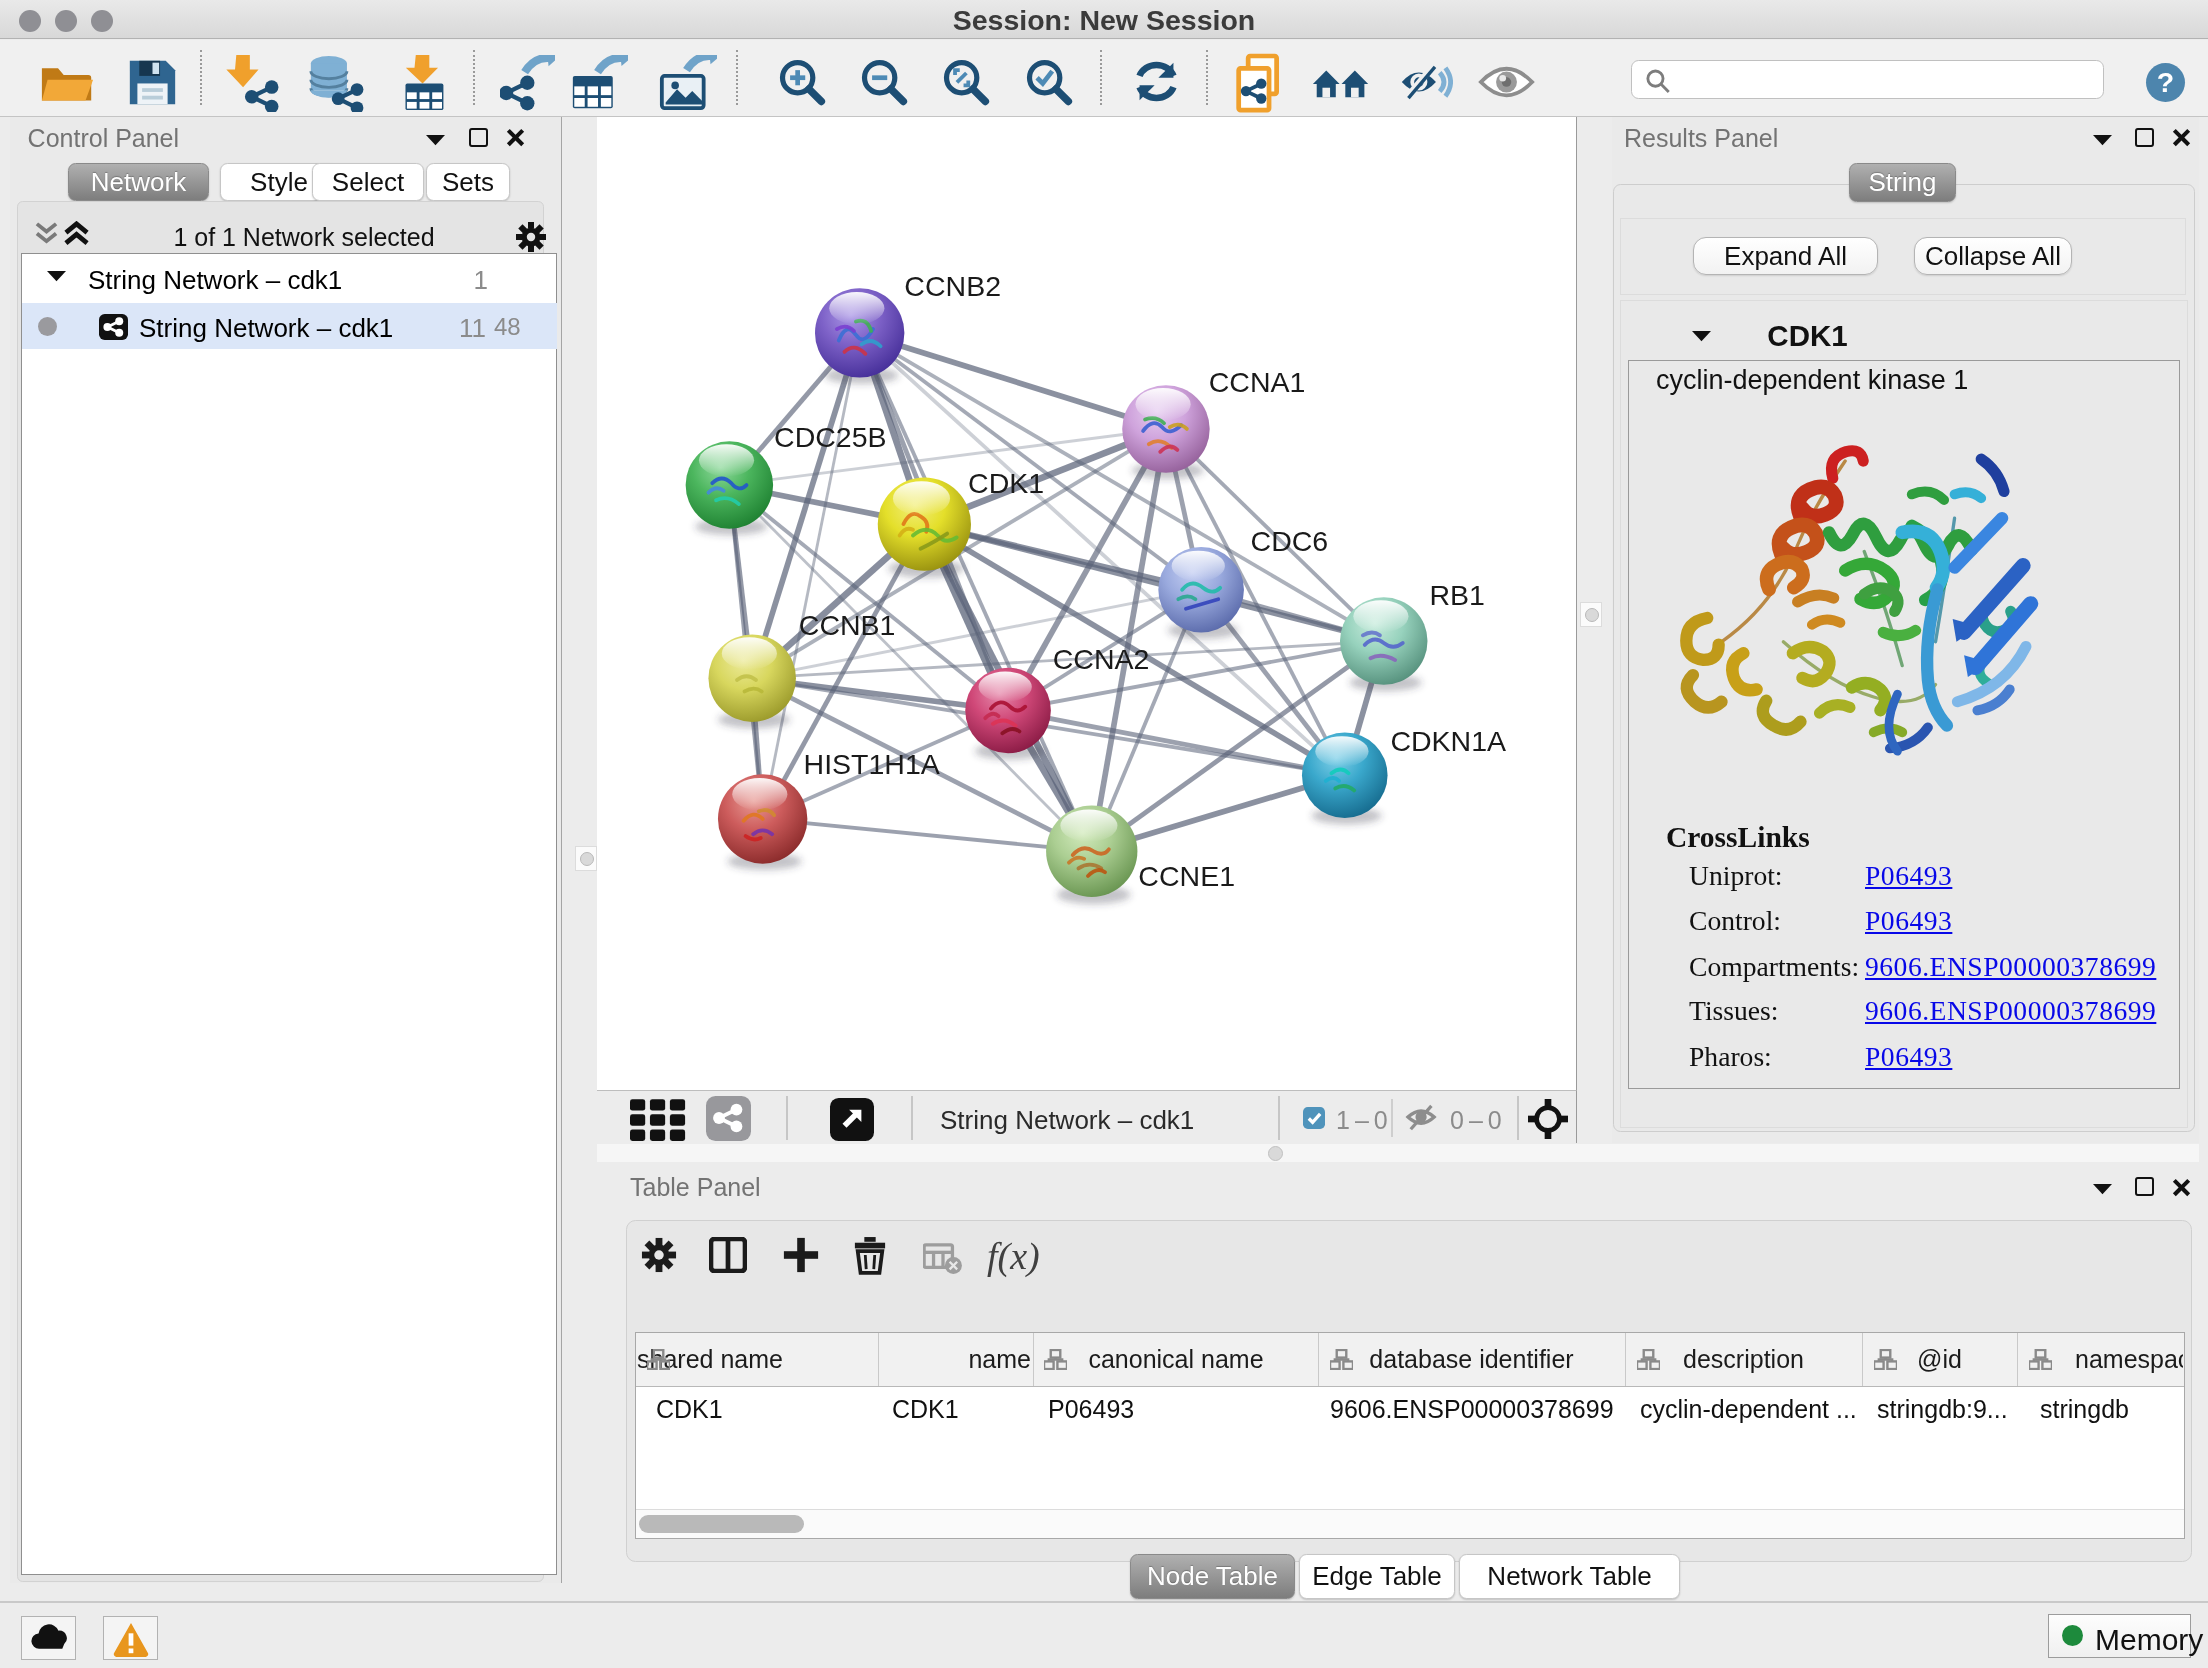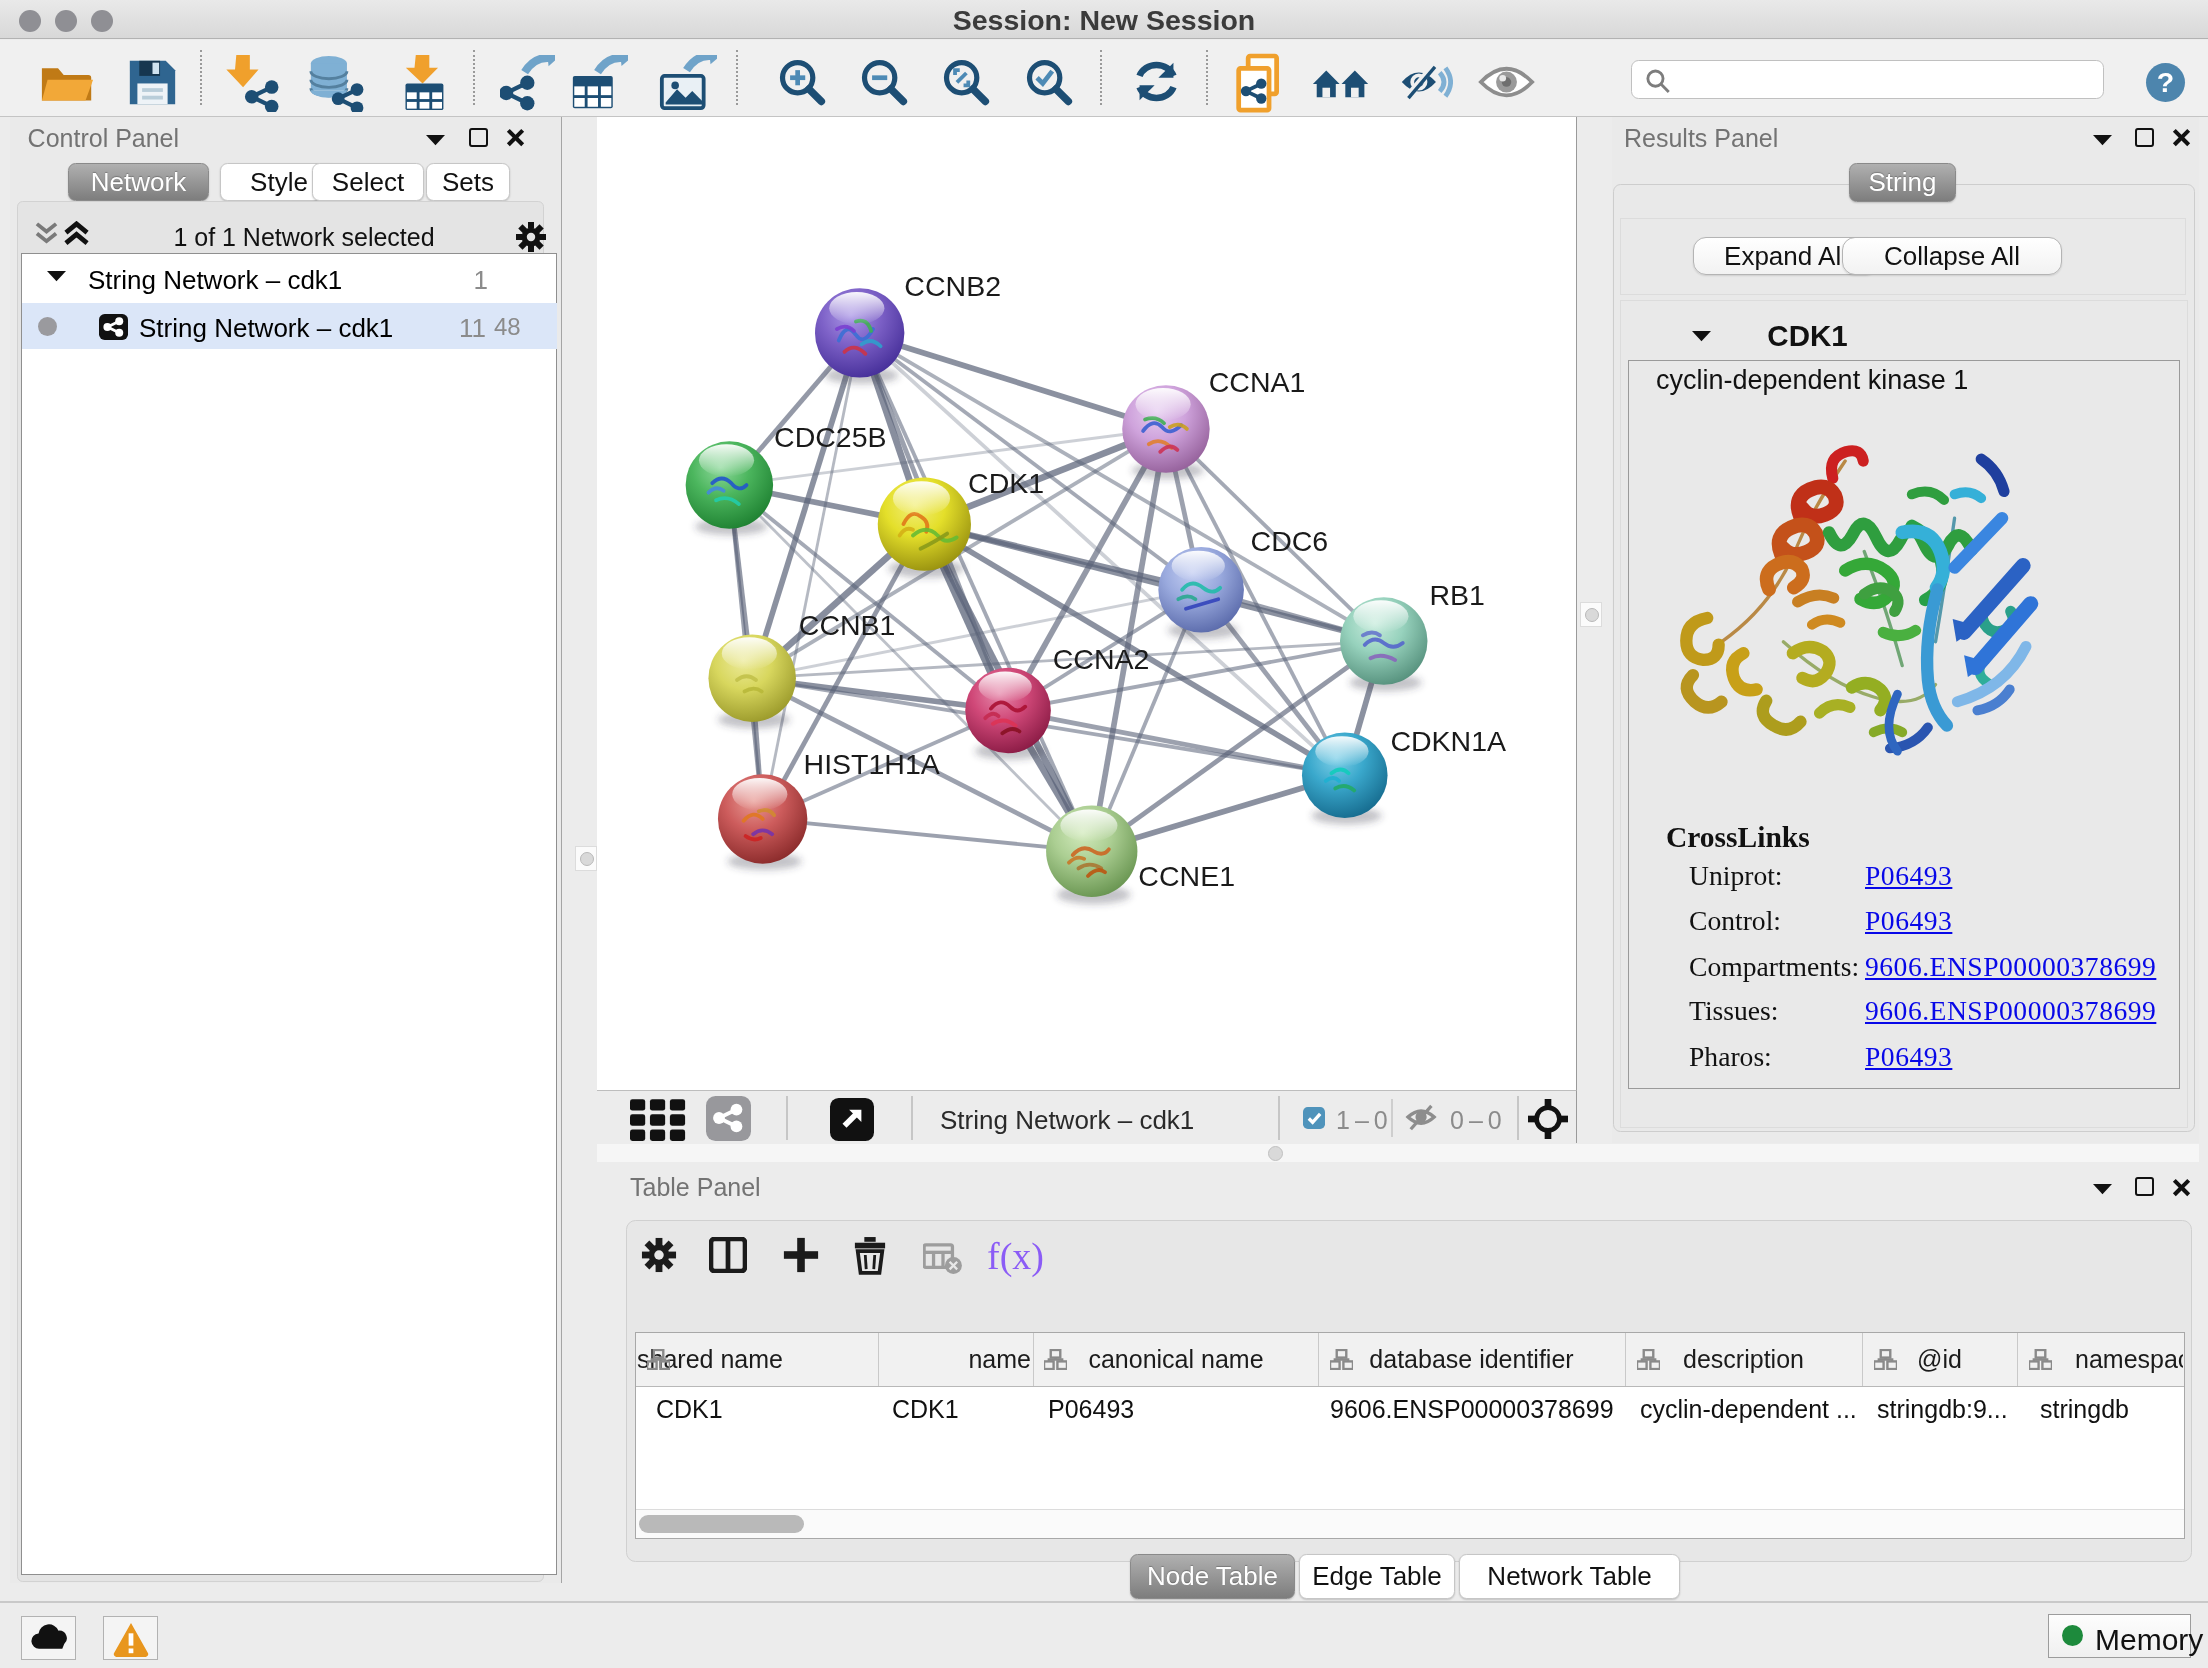--- a/index.html
+++ b/index.html
@@ -480,21 +480,21 @@
     <path d="M2 2 h20 l-10 11 z" fill="#111"></path>
   </svg>
 <div class="abs" style="left:2135px;top:128px;width:19px;height:19px;border:2.9px solid #111;border-radius:2.9px"></div>
 <svg class="ic" style="left:2170px;top:126px" width="23" height="23" viewBox="0 0 24 24">
     <path d="M3 6 L6 3 L12 9 L18 3 L21 6 L15 12 L21 18 L18 21 L12 15 L6 21 L3 18 L9 12 z" fill="#111"></path>
   </svg>
 <div class="abs" style="left:1613px;top:184px;width:582px;height:948px;background:#e9e9e9;border:1px solid #cdcdcd;border-radius:7.6px"></div>
 <div class="tab sel" style="left:1849px;top:163px;width:107px;height:39px">String</div>
 <div class="etched" style="left:1620px;top:218px;width:566px;height:77px"></div>
 <div class="wbtn" style="left:1693px;top:237px;width:185px;height:38px">Expand All</div>
-<div class="wbtn" style="left:1842px;top:237px;width:220px;height:38px">Collapse All</div>
+<div class="wbtn" style="left:1914px;top:237px;width:158px;height:38px">Collapse All</div>
 <div class="etched" style="left:1620px;top:300px;width:568px;height:828px"></div>
 <svg class="ic" style="left:1691px;top:329px" width="21" height="13.3" viewBox="0 0 22 14">
     <path d="M1 2 h20 l-10 11 z" fill="#111"></path>
   </svg>
 <div class="abs" style="left:1755px;top:319px;width:105px;text-align:center;font-size:29.5px;font-weight:bold;color:#111">CDK1</div>
 <div class="abs" style="left:1628px;top:360px;width:552px;height:729px;background:#e9e9e9;border:1px solid #9a9a9a"></div>
 <div class="abs" style="left:1656px;top:365px;font-size:27px;color:#111">cyclin-dependent kinase 1</div>
 <svg class="ic" style="left:1669px;top:404px" width="476" height="371" viewBox="0 0 500 390">
     <path d="M185 60 Q150 110 130 160 Q105 215 55 250" fill="none" stroke="#b07828" stroke-width="3.5" stroke-linecap="round" stroke-linejoin="round" opacity="0.85"></path>
     <path d="M120 250 Q170 295 215 308 Q260 322 280 295" fill="none" stroke="#8aa050" stroke-width="3.5" stroke-linecap="round" stroke-linejoin="round" opacity="0.85"></path>
@@ -584,21 +584,21 @@
     <line x1="23" y1="21" x2="22" y2="36" stroke="#1b1b1b" stroke-width="3"></line>
   </svg>
 <svg class="ic" style="left:923px;top:1241px" width="40" height="34" viewBox="0 0 42 36">
     <rect x="1" y="4" width="30" height="24" rx="2" fill="none" stroke="#9d9d9d" stroke-width="3.5"></rect>
     <line x1="1" y1="12" x2="31" y2="12" stroke="#9d9d9d" stroke-width="3.5"></line>
     <line x1="11" y1="12" x2="11" y2="28" stroke="#9d9d9d" stroke-width="3.5"></line>
     <line x1="21" y1="12" x2="21" y2="28" stroke="#9d9d9d" stroke-width="3.5"></line>
     <circle cx="32" cy="26" r="9" fill="#9d9d9d"></circle>
     <path d="M28 22 l8 8 m0 -8 l-8 8" stroke="#e7e7e7" stroke-width="2.5"></path>
   </svg>
-<div class="abs" style="left:987px;top:1234px;font-size:38px;color:#8b5cf6;font-family:'Liberation Serif',serif;">f(x)</div>
+<div class="abs" style="left:987px;top:1234px;font-size:38px;color:#404040;font-family:'Liberation Serif',serif;font-style:italic">f(x)</div>
 <div class="abs" style="left:635px;top:1332px;width:1550px;height:207px;background:#fff;border:1px solid #a8a8a8"></div>
 <div class="abs" style="left:636px;top:1333px;width:1548px;height:54px;background:#f1f1f1;border-bottom:1px solid #b8b8b8"></div>
 <div class="abs" style="left:637px;top:1345px;width:239px;font-size:25px;color:#1b1b1b;overflow:hidden;white-space:nowrap">shared name</div>
 <svg class="ic" style="left:647px;top:1349px" width="23" height="21" viewBox="0 0 24 22">
     <rect x="7" y="1" width="10" height="8" fill="none" stroke="#8a8a8a" stroke-width="2.5"></rect>
     <rect x="0" y="13" width="10" height="8" fill="none" stroke="#8a8a8a" stroke-width="2.5"></rect>
     <rect x="14" y="13" width="10" height="8" fill="none" stroke="#8a8a8a" stroke-width="2.5"></rect>
     <path d="M12 9 v2 M5 13 v-2 h14 v2" fill="none" stroke="#8a8a8a" stroke-width="2.5"></path>
   </svg>
 <div class="abs" style="left:878px;top:1333px;width:1px;height:53px;background:#c9c9c9"></div>

